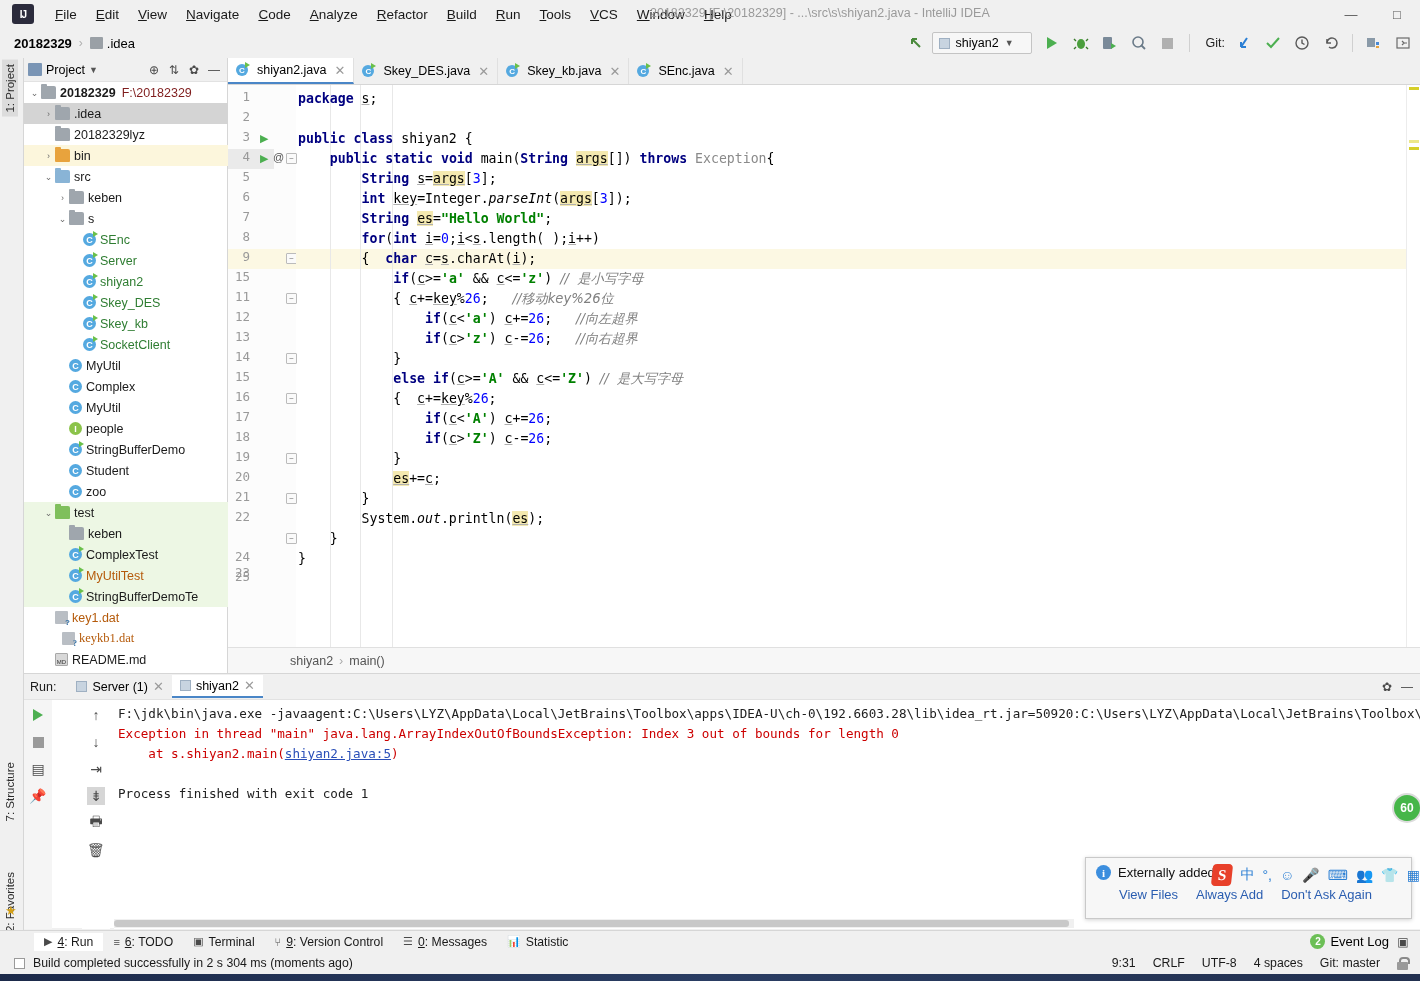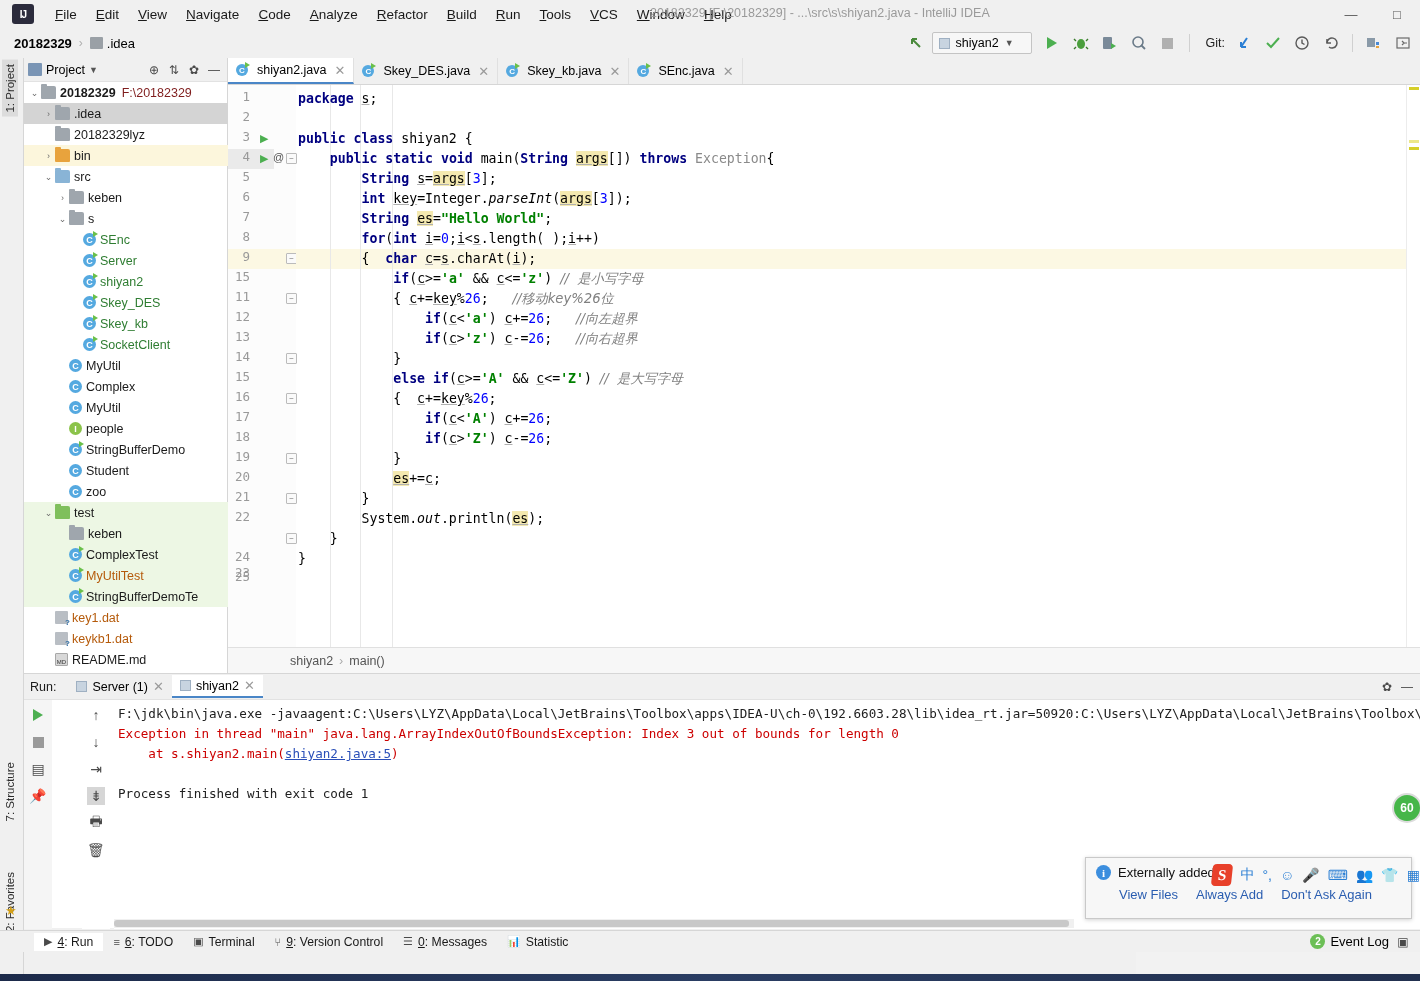--- a/index.html
+++ b/index.html
@@ -475,21 +475,21 @@
         <div class="row hl-g" style="padding-left: 32px;">
           <span class="arw"></span>
           <span class="cls run">C</span>
           <span class="lbl">StringBufferDemoTe</span>
         </div>
         <div class="row" style="padding-left: 18px;">
           <span class="arw"></span>
           <span class="dat"></span>
           <span class="lbl o">key1.dat</span>
         </div>
-        <div class="row" style="padding-left: 18px;">
+        <div class="row" style="padding-left: 25px; font-family: Liberation Serif, serif;">
           <span class="arw"></span>
           <span class="dat"></span>
           <span class="lbl o">keykb1.dat</span>
         </div>
         <div class="row" style="padding-left: 18px;">
           <span class="arw"></span>
           <span class="md">MD</span>
           <span class="lbl">README.md</span>
         </div>
       </div>
@@ -669,15 +669,27 @@
         <span>Statistic</span>
       </div>
 
   <div class="twb-right">
       <span class="evbadge">2</span>
       <span>Event Log</span>
       <span class="ph-btn">▣</span>
     </div>
     </div>
 
+  <div class="statusbar">
+    <span class="chk"></span>
+    <span>Build completed successfully in 2 s 304 ms (moments ago)</span>
+    <div class="sb-right">
+      <span>9:31</span>
+      <span>CRLF</span>
+      <span>UTF-8</span>
+      <span>4 spaces</span>
+      <span>Git: master</span>
+      <span class="lock"></span>
+    </div>
+  </div>
 
   <div class="wallpaper"></div>
 </div>
 
 </body></html>

